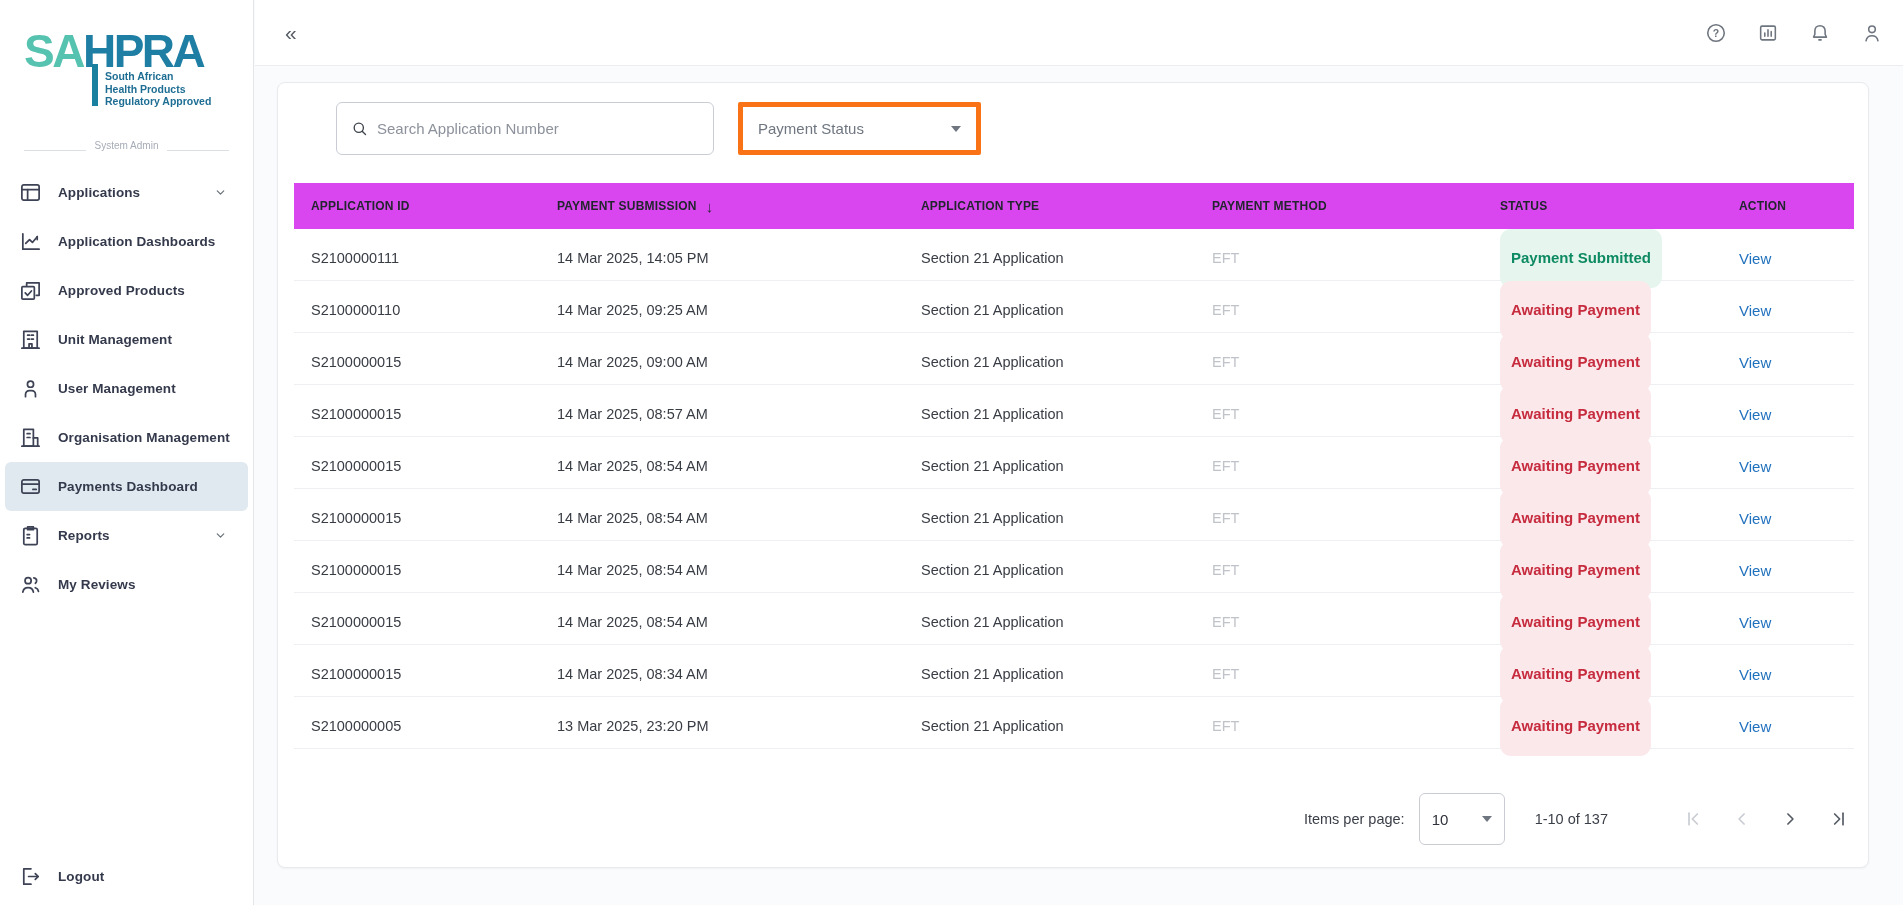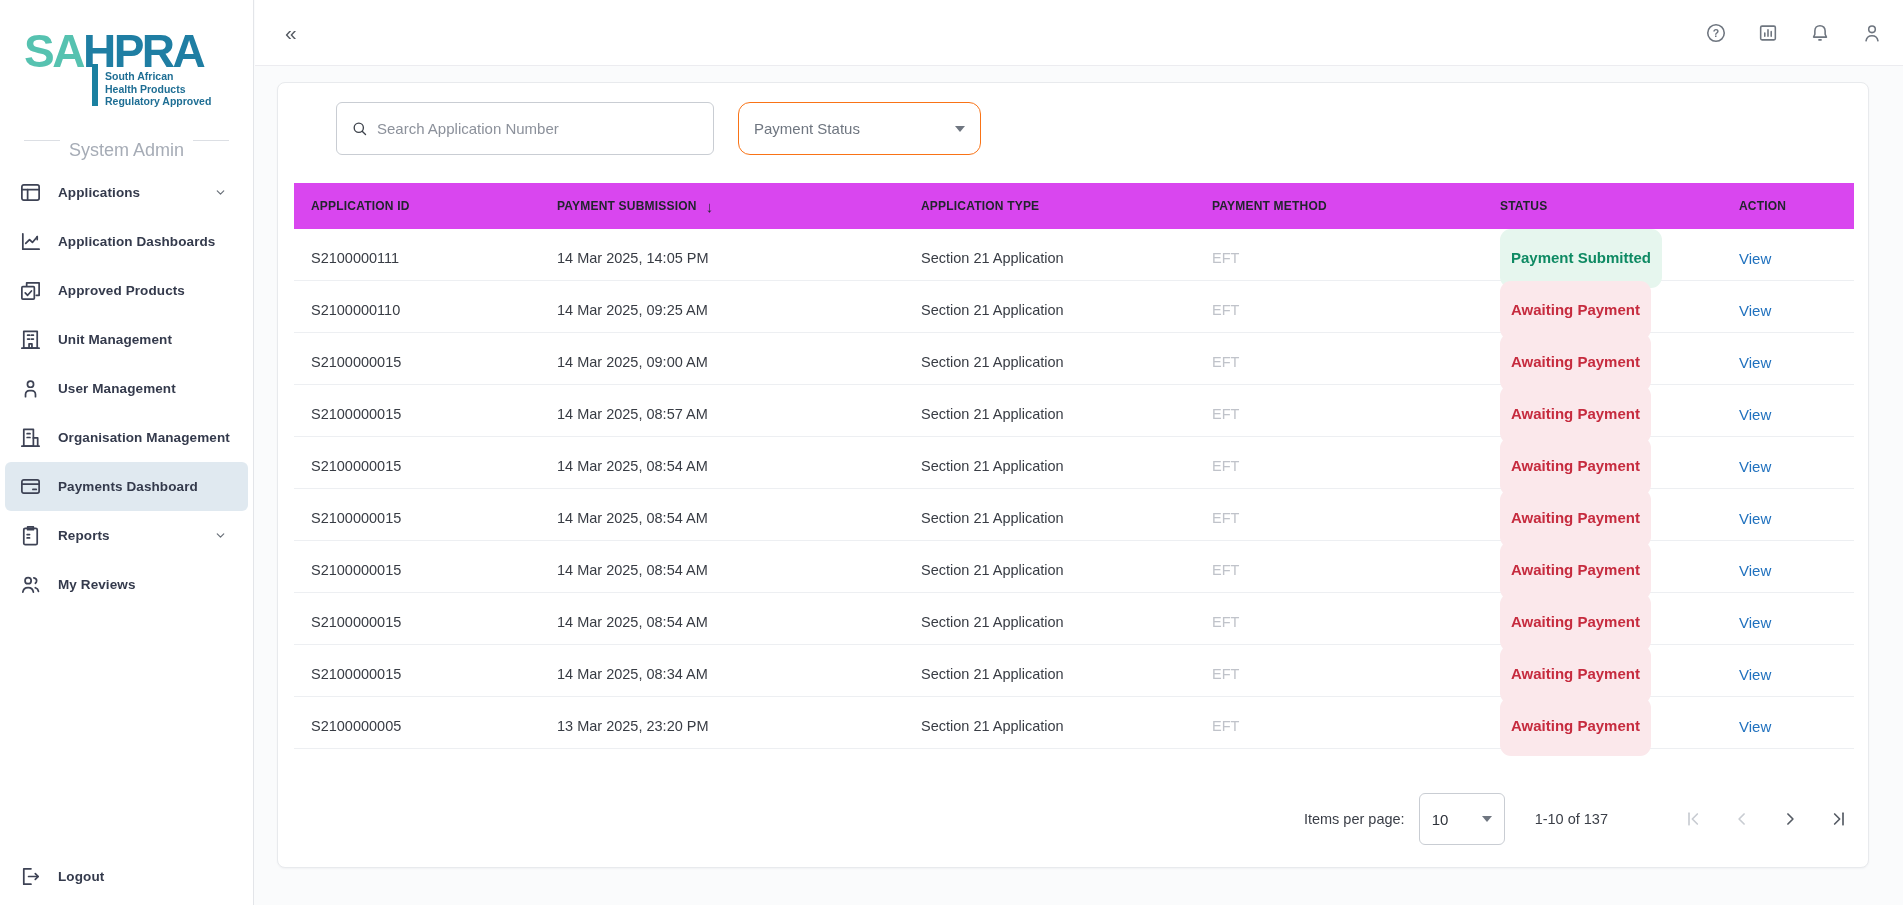--- a/index.html
+++ b/index.html
@@ -7,21 +7,21 @@
 
   
   .sidebar { position:absolute; left:0; top:0; width:254px; height:905px; background:#ffffff; border-right:1px solid #e3e5e9; z-index:5; }
   .logo { position:absolute; top:20px; left:24px;margin-top:8px; }
   .logo-word { font-size:46px; font-weight:bold; letter-spacing:-2.5px; line-height:1; }
   .logo-sa { color:#56c2b0; }
   .logo-hpra { color:#1f7ea3; }
   .logo-sub { display:flex; margin-left:68px; margin-top:-4px; }
   .logo-bar { width:6px; height:42px; background:#1a80a0; margin-right:7px; margin-top:-6px; }
   .logo-subtext { font-size:10.5px; font-weight:bold; color:#1e6e94; line-height:1.2; }
-  .admin-divider { position:absolute; top:140px; left:24px; right:24px; display:flex; align-items:flex-start; gap:9px; color:#a6acb6; font-size:18px; }
+  .admin-divider { position:absolute; top:140px; left:24px; right:24px; display:flex; align-items:flex-end; gap:9px; color:#a6acb6; font-size:10px; }
   .admin-divider .line { flex:1; height:1px; background:#dcdfe4; }
   .nav { position:absolute; top:168px; left:0; right:0; }
   .nav-item { height:49px; display:flex; align-items:center; padding:0 16px 0 18px; cursor:pointer; color:#343a4c; }
   .nav-item .nicon { width:24px; height:24px; flex:0 0 24px; color:#3d4254; display:flex; align-items:center; justify-content:center; }
   .nav-item .nlabel { margin-left:16px; font-size:13.5px; font-weight:bold; letter-spacing:.1px; }
   .nav-item.active { background:#e0e9f0; border-radius:6px; margin:0 5px; padding:0 11px 0 13px; }
   .nav-chevron { margin-left:auto; margin-right:10px; color:#697079; display:flex; }
   .logout { position:absolute; bottom:4px; left:0; right:0; }
 
   
@@ -32,21 +32,21 @@
 
   
   .content { position:absolute; left:255px; right:0; top:67px; bottom:0; background:#fafbfc; }
   .card { position:absolute; left:22px; top:15px; width:1592px; height:786px; background:#fff; border:1px solid #e8eaed; border-radius:8px; box-shadow:0 1px 2px rgba(16,24,40,.04); }
 
   .filters { position:absolute; top:19px; left:14px; display:flex; gap:24px;padding-left:44px; }
   .search-box { width:378px; height:53px; border:1px solid #c9cdd3; border-radius:6px; display:flex; align-items:center; padding:0 14px; gap:9px; background:#fff; }
   .search-box svg { color:#3e434c; flex:0 0 auto; }
   .search-box input { border:none; outline:none; flex:1; font-size:15px; font-family:"Liberation Sans",sans-serif; color:#333; }
   .search-box input::placeholder { color:#8c919b; }
-  .select-box { width:243px; height:53px; border:1px solid #f97316; border-radius:12px; display:flex; align-items:center; justify-content:space-between; padding:0 15px; cursor:pointer; background:#fff; }
+  .select-box { width:243px; height:53px; border:5px solid #f97316; border-radius:2px; display:flex; align-items:center; justify-content:space-between; padding:0 15px; cursor:pointer; background:#fff; }
   .select-label { font-size:15px; color:#6f7680; }
   .caret-down { width:0; height:0; border-left:5px solid transparent; border-right:5px solid transparent; border-top:6px solid #6f7680; }
 
   .table { position:absolute; top:100px; left:16px; width:1560px; }
   .thead, .trow { display:grid; grid-template-columns:246px 364px 291px 288px 239px 1fr; align-items:center; padding-left:17px; }
   .thead { height:46px; background:#d946ef; font-size:12px; font-weight:bold; color:#22252d; letter-spacing:.2px; }
   .th-sort { display:inline-flex; align-items:center; gap:9px; }
   .sort-arrow { font-size:15px; font-weight:normal; color:#2a2e36; }
   .trow { height:52px; border-bottom:1px solid #edeff2; font-size:14.5px; color:#383c44; }
   .cell-method { color:#c0c3ca; }

